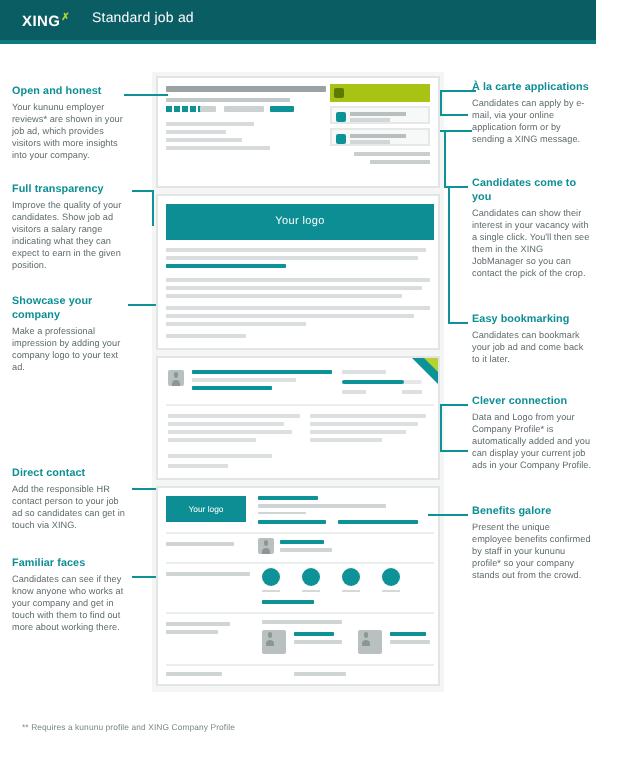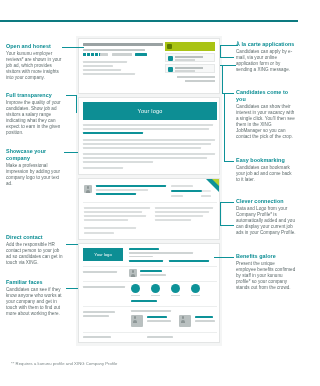--- a/index.html
+++ b/index.html
@@ -142,20 +142,27 @@
   .footnote{
     position:absolute;left:11px;top:361px;
     font-size:4.2px;color:#7b8687;letter-spacing:.05px;
   }
 </style>
 </head>
 <body>
 
 <div class="page">
 
+  <div class="header">
+    <div class="logo-wrap">
+      <span class="logo-text">XING</span>
+      <span class="logo-mark">✗</span>
+    </div>
+    <div class="header-title">Standard job ad</div>
+  </div>
   <div class="header-rule"></div>
 
   <div class="mock">
 
     <div class="card card-a">
       <div class="jobtitle"></div>
       <div class="jobsub"></div>
       <div class="stars">
         <div class="star"></div>
         <div class="star"></div>

